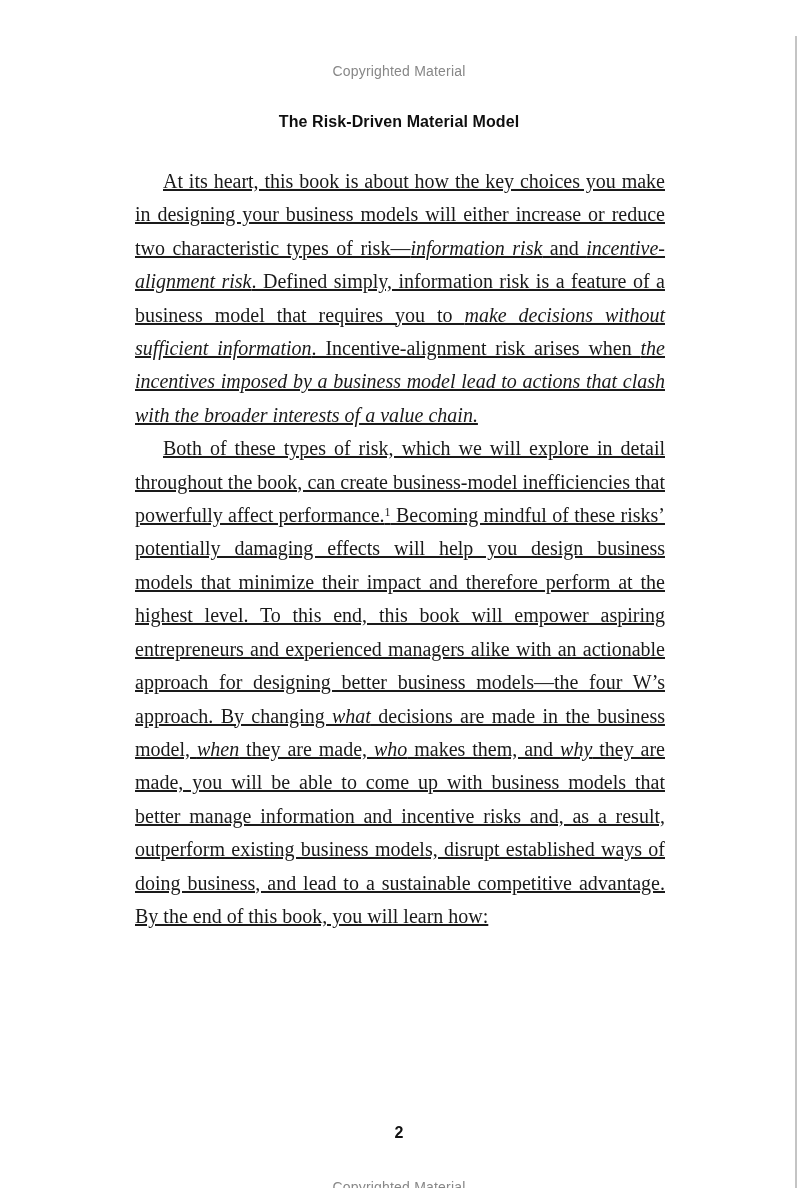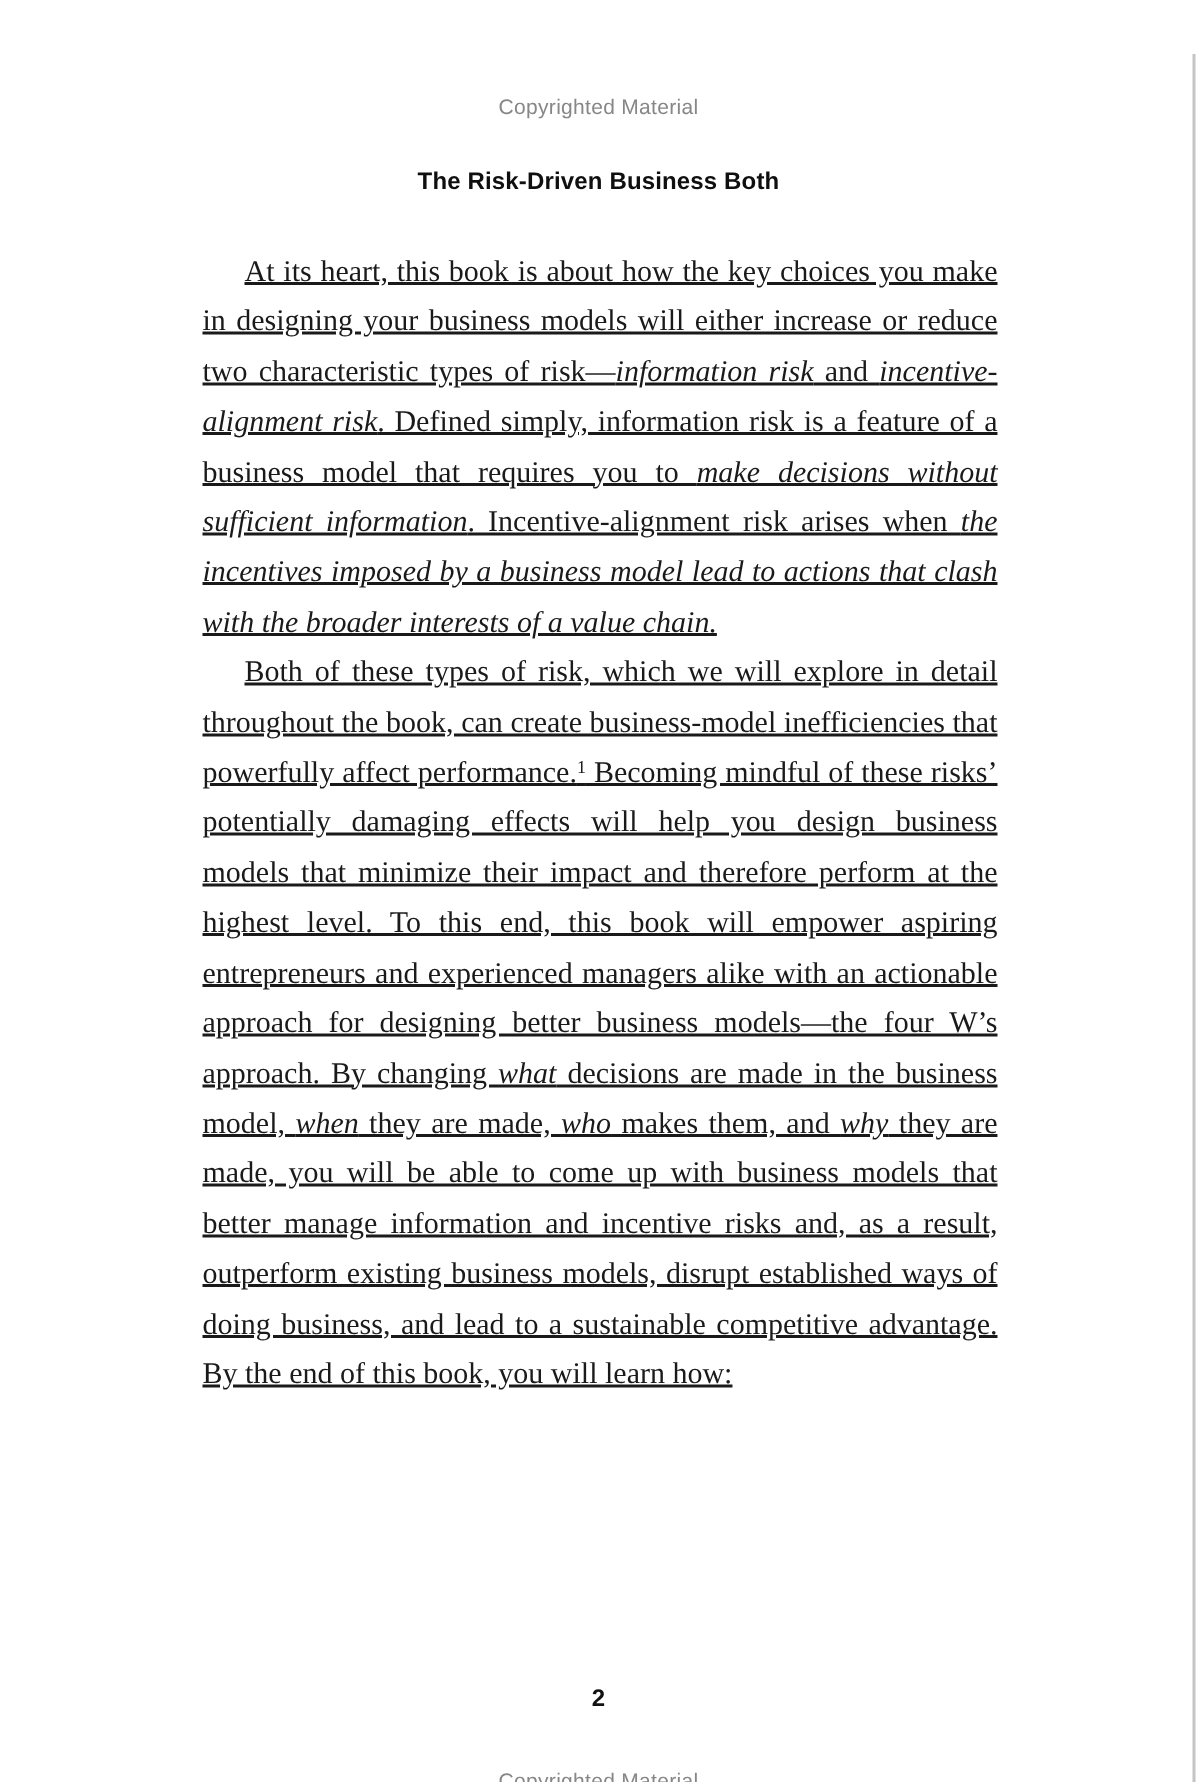--- a/index.html
+++ b/index.html
@@ -83,21 +83,21 @@
     font-weight: bold;
     color: #111111;
   }
 </style>
 </head>
 <body>
 
 <div class="page">
   <div class="notice top">Copyrighted Material</div>
 
-  <h1 class="title">The Risk-Driven Business Both</h1>
+  <h1 class="title">The Risk-Driven Material Model</h1>
 
   <div class="body-text">
       <p class="paragraph"><span>At its heart, this book is about how the key choices you make in designing your business models will either increase or reduce two characteristic types of risk—</span><span class="it">information risk</span><span> and </span><span class="it">incentive-alignment risk</span><span>. Defined simply, information risk is a feature of a business model that requires you to </span><span class="it">make decisions without sufficient information</span><span>. Incentive-alignment risk arises when </span><span class="it">the incentives imposed by a business model lead to actions that clash with the broader interests of a value chain.</span></p>
       <p class="paragraph"><span>Both of these types of risk, which we will explore in detail throughout the book, can create business-model inefficiencies that powerfully affect performance.</span><sup>1</sup><span> Becoming mindful of these risks’ potentially damaging effects will help you design business models that minimize their impact and therefore perform at the highest level. To this end, this book will empower aspiring entrepreneurs and experienced managers alike with an actionable approach for designing better business models—the four W’s approach. By changing </span><span class="it">what</span><span> decisions are made in the business model, </span><span class="it">when</span><span> they are made, </span><span class="it">who</span><span> makes them, and </span><span class="it">why</span><span> they are made, you will be able to come up with business models that better manage information and incentive risks and, as a result, outperform existing business models, disrupt established ways of doing business, and lead to a sustainable competitive advantage. By the end of this book, you will learn how:</span></p>
     </div>
 
   <div class="folio">2</div>
 
   <div class="notice bottom">Copyrighted Material</div>
 

